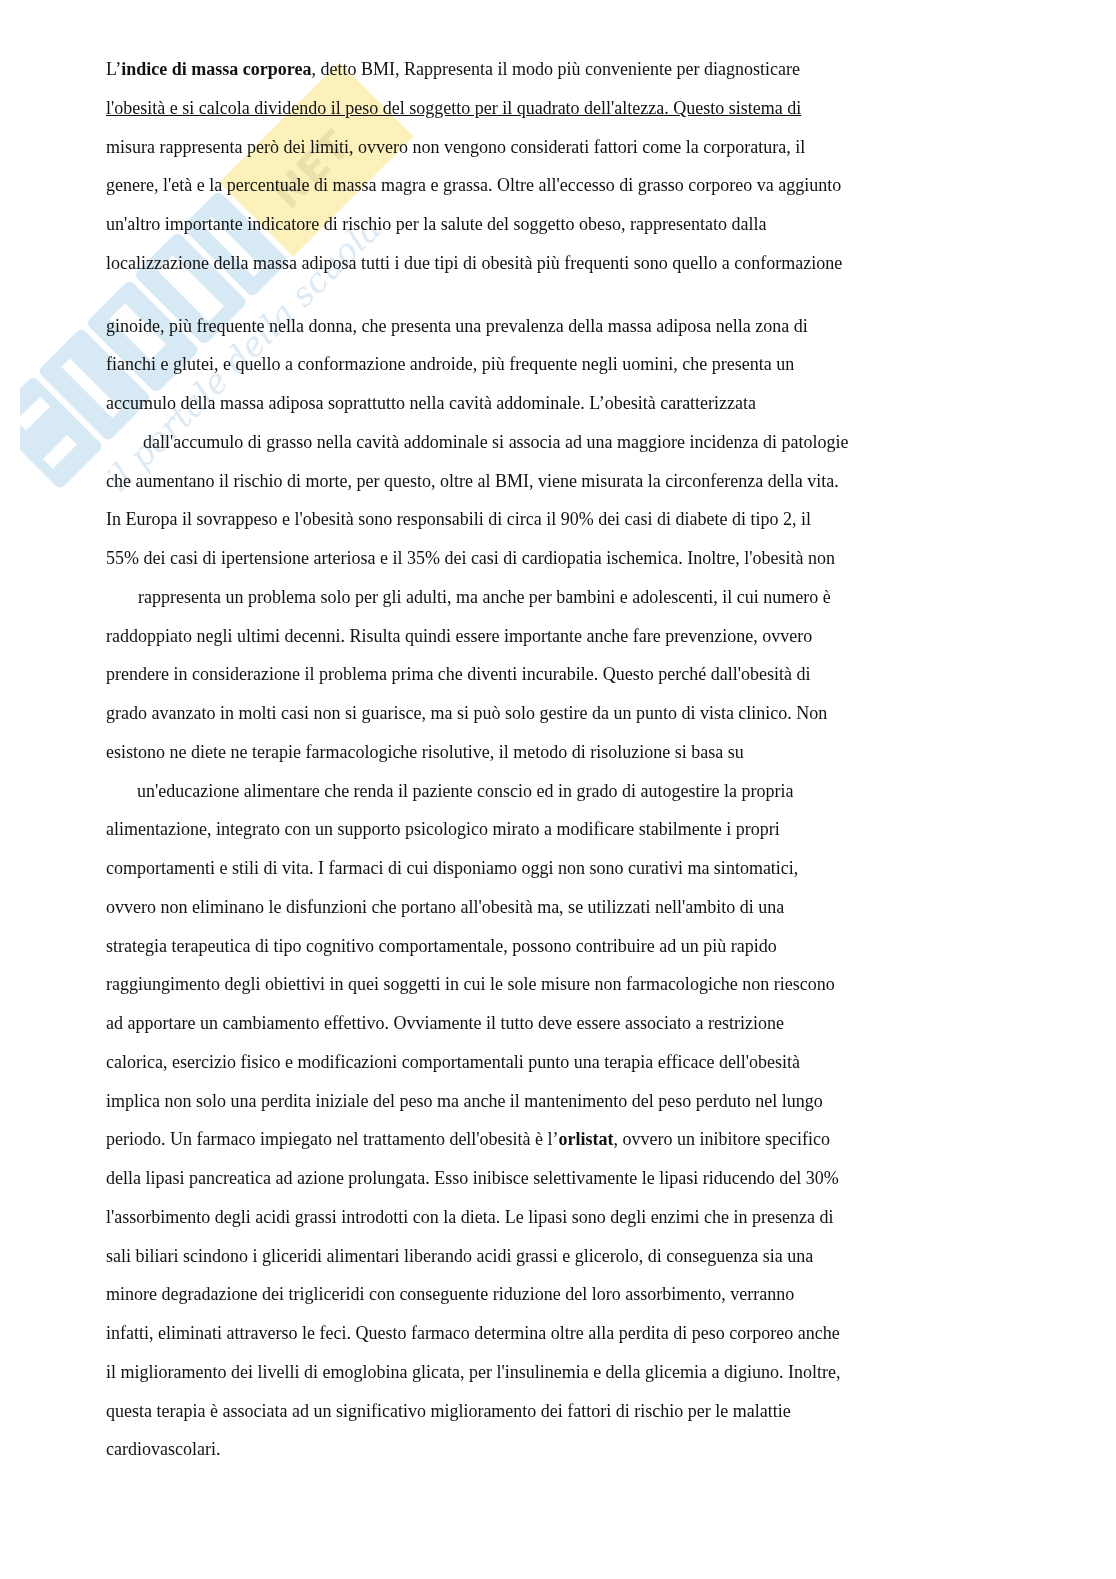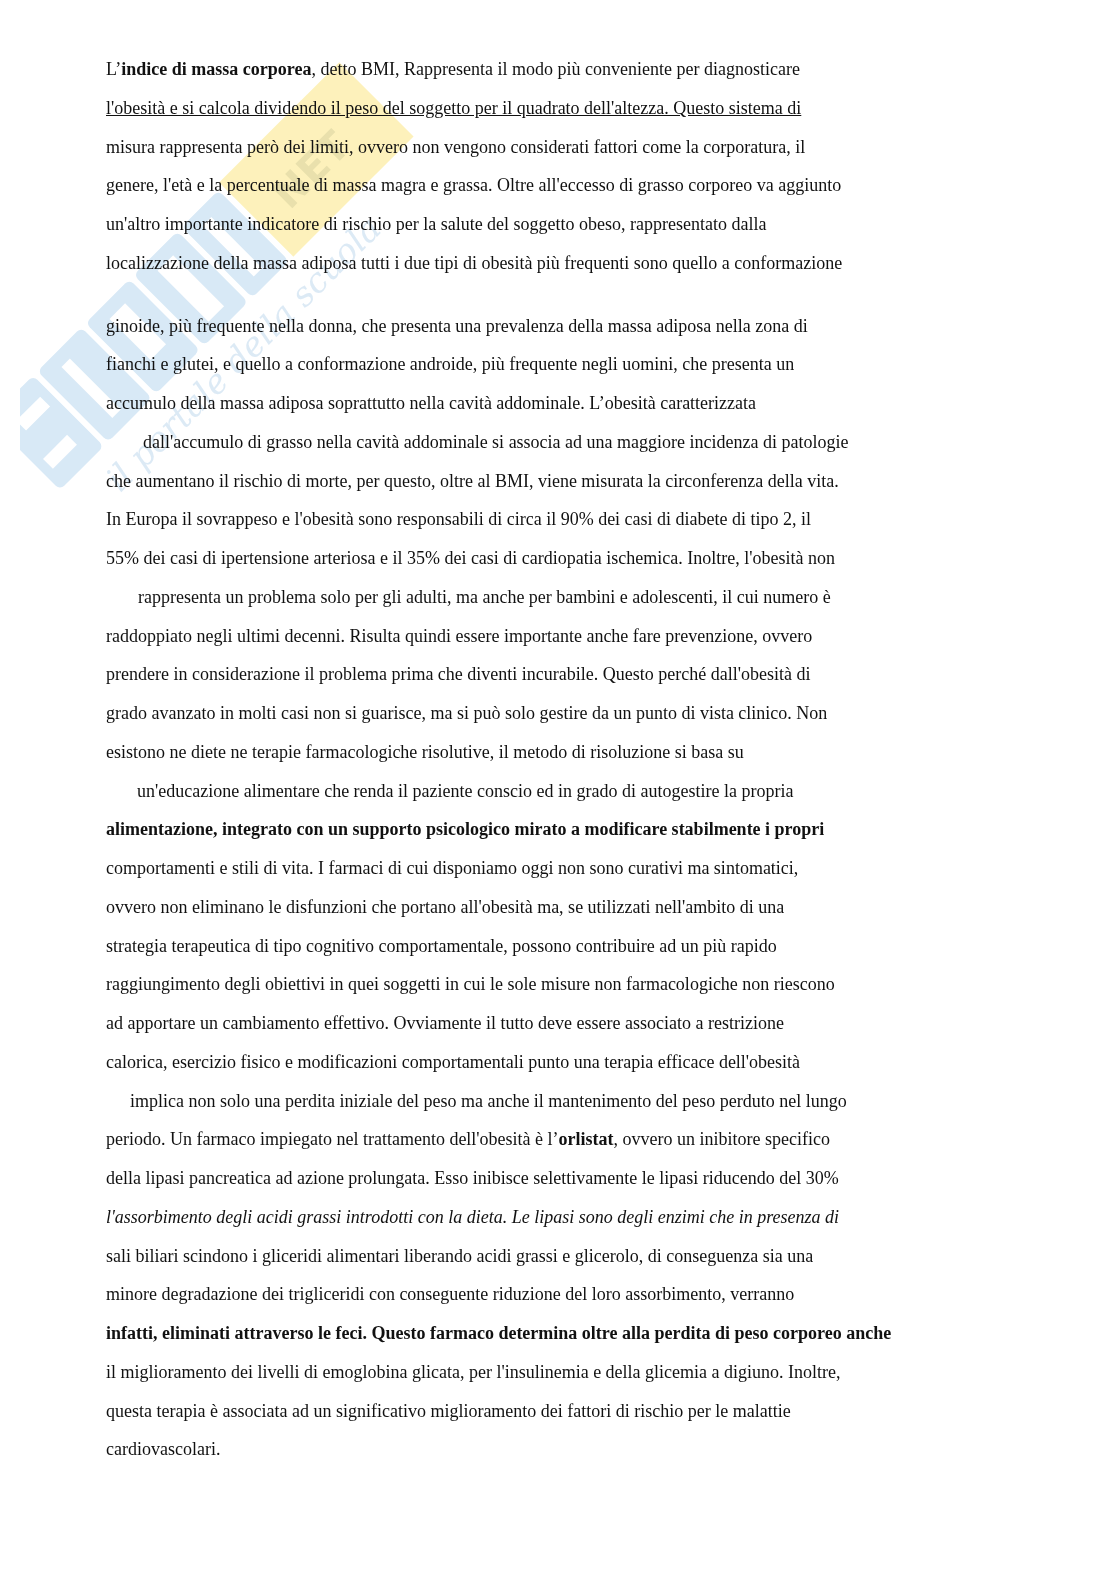--- a/index.html
+++ b/index.html
@@ -60,31 +60,31 @@
       <div class="line" style="white-space: nowrap; text-align-last: left; margin-left: 37px;"><span>dall'accumulo di grasso nella cavità addominale si associa ad una maggiore incidenza di patologie</span></div>
       <div class="line" style="white-space: nowrap; text-align-last: left;"><span>che aumentano il rischio di morte, per questo, oltre al BMI, viene misurata la circonferenza della vita.</span></div>
       <div class="line" style="white-space: nowrap; text-align-last: left;"><span>In Europa il sovrappeso e l'obesità sono responsabili di circa il 90% dei casi di diabete di tipo 2, il</span></div>
       <div class="line" style="white-space: nowrap; text-align-last: left;"><span>55% dei casi di ipertensione arteriosa e il 35% dei casi di cardiopatia ischemica. Inoltre, l'obesità non</span></div>
       <div class="line" style="white-space: nowrap; text-align-last: left; margin-left: 32px;"><span>rappresenta un problema solo per gli adulti, ma anche per bambini e adolescenti, il cui numero è</span></div>
       <div class="line" style="white-space: nowrap; text-align-last: left;"><span>raddoppiato negli ultimi decenni. Risulta quindi essere importante anche fare prevenzione, ovvero</span></div>
       <div class="line" style="white-space: nowrap; text-align-last: left;"><span>prendere in considerazione il problema prima che diventi incurabile. Questo perché dall'obesità di</span></div>
       <div class="line" style="white-space: nowrap; text-align-last: left;"><span>grado avanzato in molti casi non si guarisce, ma si può solo gestire da un punto di vista clinico. Non</span></div>
       <div class="line" style="white-space: nowrap; text-align-last: left;"><span>esistono ne diete ne terapie farmacologiche risolutive, il metodo di risoluzione si basa su</span></div>
       <div class="line" style="white-space: nowrap; text-align-last: left; margin-left: 31px;"><span>un'educazione alimentare che renda il paziente conscio ed in grado di autogestire la propria</span></div>
-      <div class="line" style="white-space: nowrap; text-align-last: left; font-weight: bold;"><span>alimentazione, integrato con un supporto psicologico mirato a modificare stabilmente i propri</span></div>
+      <div class="line" style="white-space: nowrap; text-align-last: left;"><span>alimentazione, integrato con un supporto psicologico mirato a modificare stabilmente i propri</span></div>
       <div class="line" style="white-space: nowrap; text-align-last: left;"><span>comportamenti e stili di vita. I farmaci di cui disponiamo oggi non sono curativi ma sintomatici,</span></div>
       <div class="line" style="white-space: nowrap; text-align-last: left;"><span>ovvero non eliminano le disfunzioni che portano all'obesità ma, se utilizzati nell'ambito di una</span></div>
       <div class="line" style="white-space: nowrap; text-align-last: left;"><span>strategia terapeutica di tipo cognitivo comportamentale, possono contribuire ad un più rapido</span></div>
       <div class="line" style="white-space: nowrap; text-align-last: left;"><span>raggiungimento degli obiettivi in quei soggetti in cui le sole misure non farmacologiche non riescono</span></div>
       <div class="line" style="white-space: nowrap; text-align-last: left;"><span>ad apportare un cambiamento effettivo. Ovviamente il tutto deve essere associato a restrizione</span></div>
       <div class="line" style="white-space: nowrap; text-align-last: left;"><span>calorica, esercizio fisico e modificazioni comportamentali punto una terapia efficace dell'obesità</span></div>
-      <div class="line" style="white-space: nowrap; text-align-last: left; margin-left: 24px;"><span>implica non solo una perdita iniziale del peso ma anche il mantenimento del peso perduto nel lungo</span></div>
+      <div class="line" style="white-space: nowrap; text-align-last: left;"><span>implica non solo una perdita iniziale del peso ma anche il mantenimento del peso perduto nel lungo</span></div>
       <div class="line" style="white-space: nowrap; text-align-last: left;"><span>periodo. Un farmaco impiegato nel trattamento dell'obesità è l’</span><b>orlistat</b><span>, ovvero un inibitore specifico</span></div>
       <div class="line" style="white-space: nowrap; text-align-last: left;"><span>della lipasi pancreatica ad azione prolungata. Esso inibisce selettivamente le lipasi riducendo del 30%</span></div>
-      <div class="line" style="white-space: nowrap; text-align-last: left; font-style: italic;"><span>l'assorbimento degli acidi grassi introdotti con la dieta. Le lipasi sono degli enzimi che in presenza di</span></div>
+      <div class="line" style="white-space: nowrap; text-align-last: left;"><span>l'assorbimento degli acidi grassi introdotti con la dieta. Le lipasi sono degli enzimi che in presenza di</span></div>
       <div class="line" style="white-space: nowrap; text-align-last: left;"><span>sali biliari scindono i gliceridi alimentari liberando acidi grassi e glicerolo, di conseguenza sia una</span></div>
       <div class="line" style="white-space: nowrap; text-align-last: left;"><span>minore degradazione dei trigliceridi con conseguente riduzione del loro assorbimento, verranno</span></div>
-      <div class="line" style="white-space: nowrap; text-align-last: left; font-weight: bold;"><span>infatti, eliminati attraverso le feci. Questo farmaco determina oltre alla perdita di peso corporeo anche</span></div>
+      <div class="line" style="white-space: nowrap; text-align-last: left;"><span>infatti, eliminati attraverso le feci. Questo farmaco determina oltre alla perdita di peso corporeo anche</span></div>
       <div class="line" style="white-space: nowrap; text-align-last: left;"><span>il miglioramento dei livelli di emoglobina glicata, per l'insulinemia e della glicemia a digiuno.  Inoltre,</span></div>
       <div class="line" style="white-space: nowrap; text-align-last: left;"><span>questa terapia è associata ad un significativo miglioramento dei fattori di rischio per le malattie</span></div>
       <div class="line last"><span>cardiovascolari.</span></div>
     </div>
 </div>
 
 </body></html>

